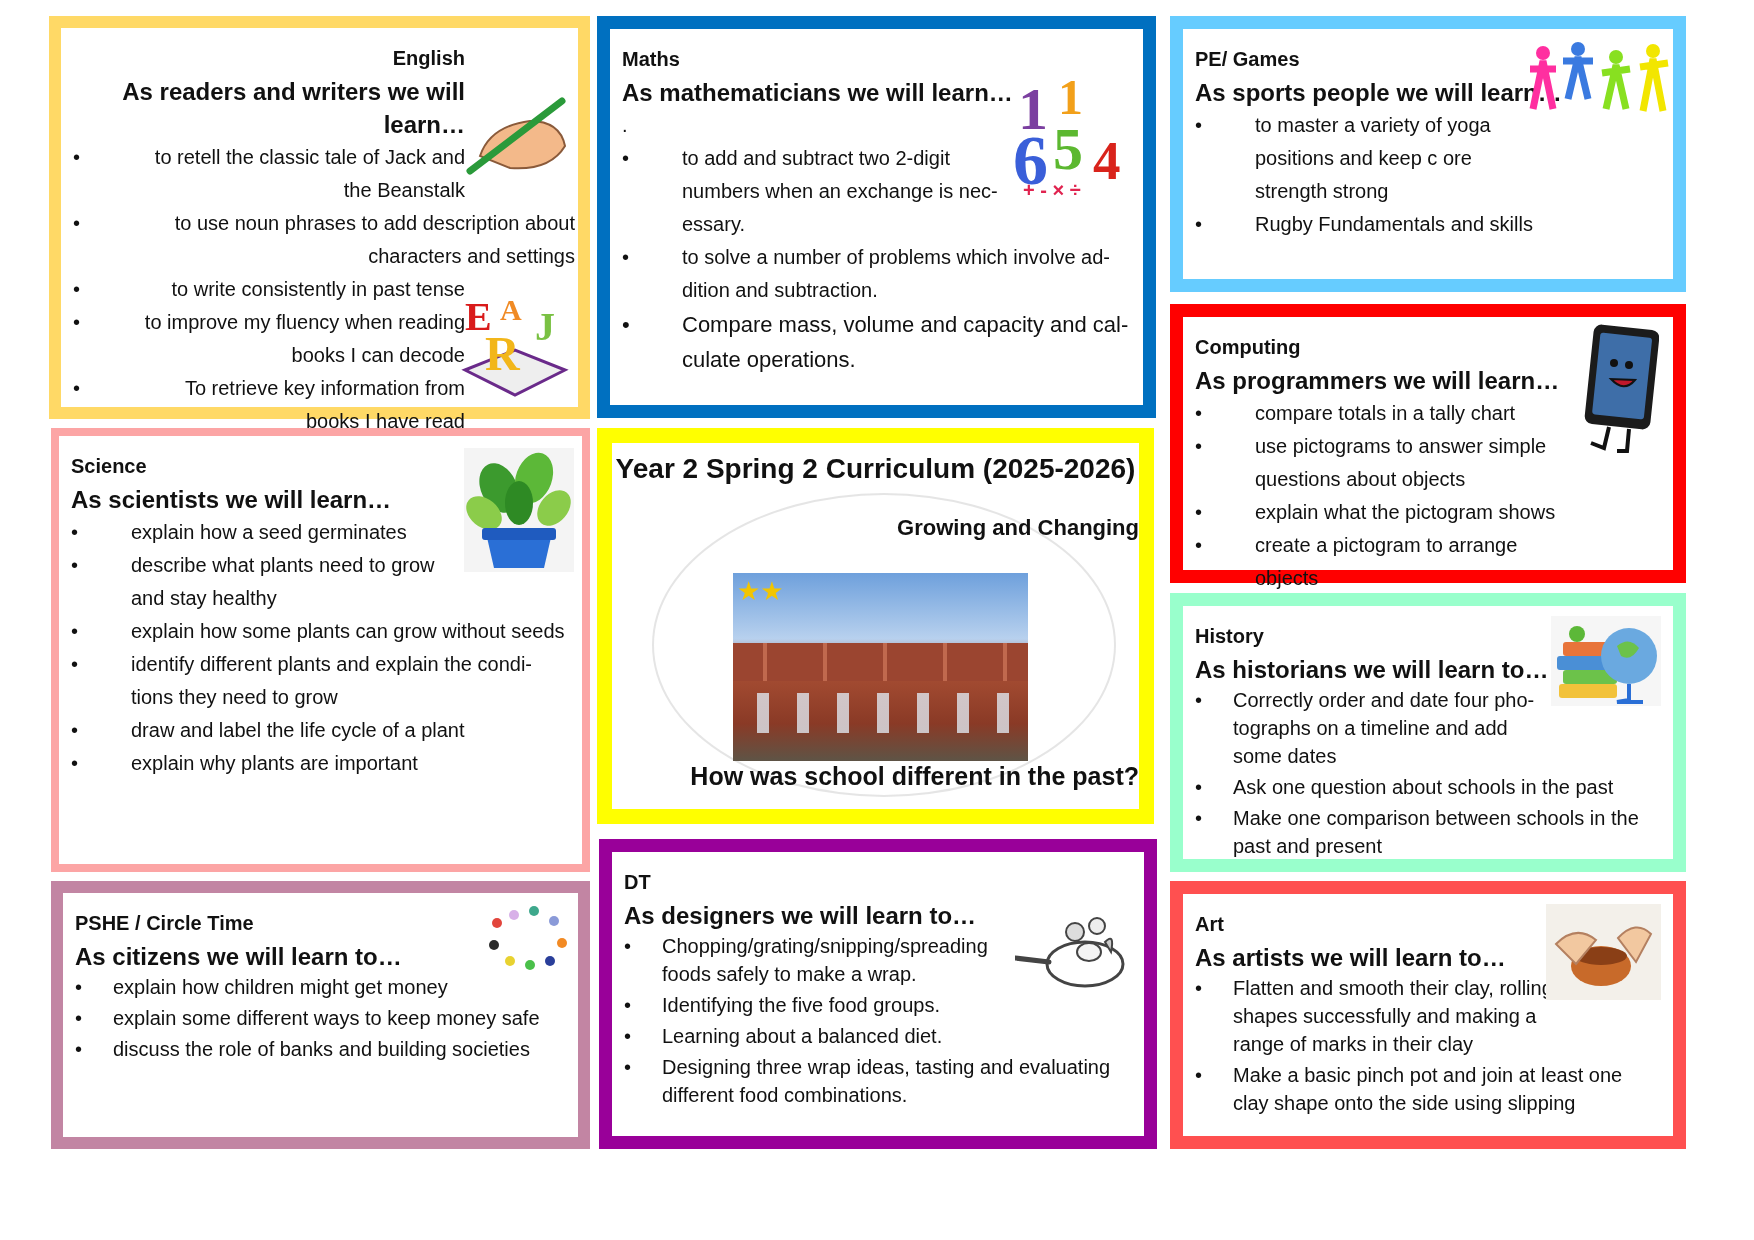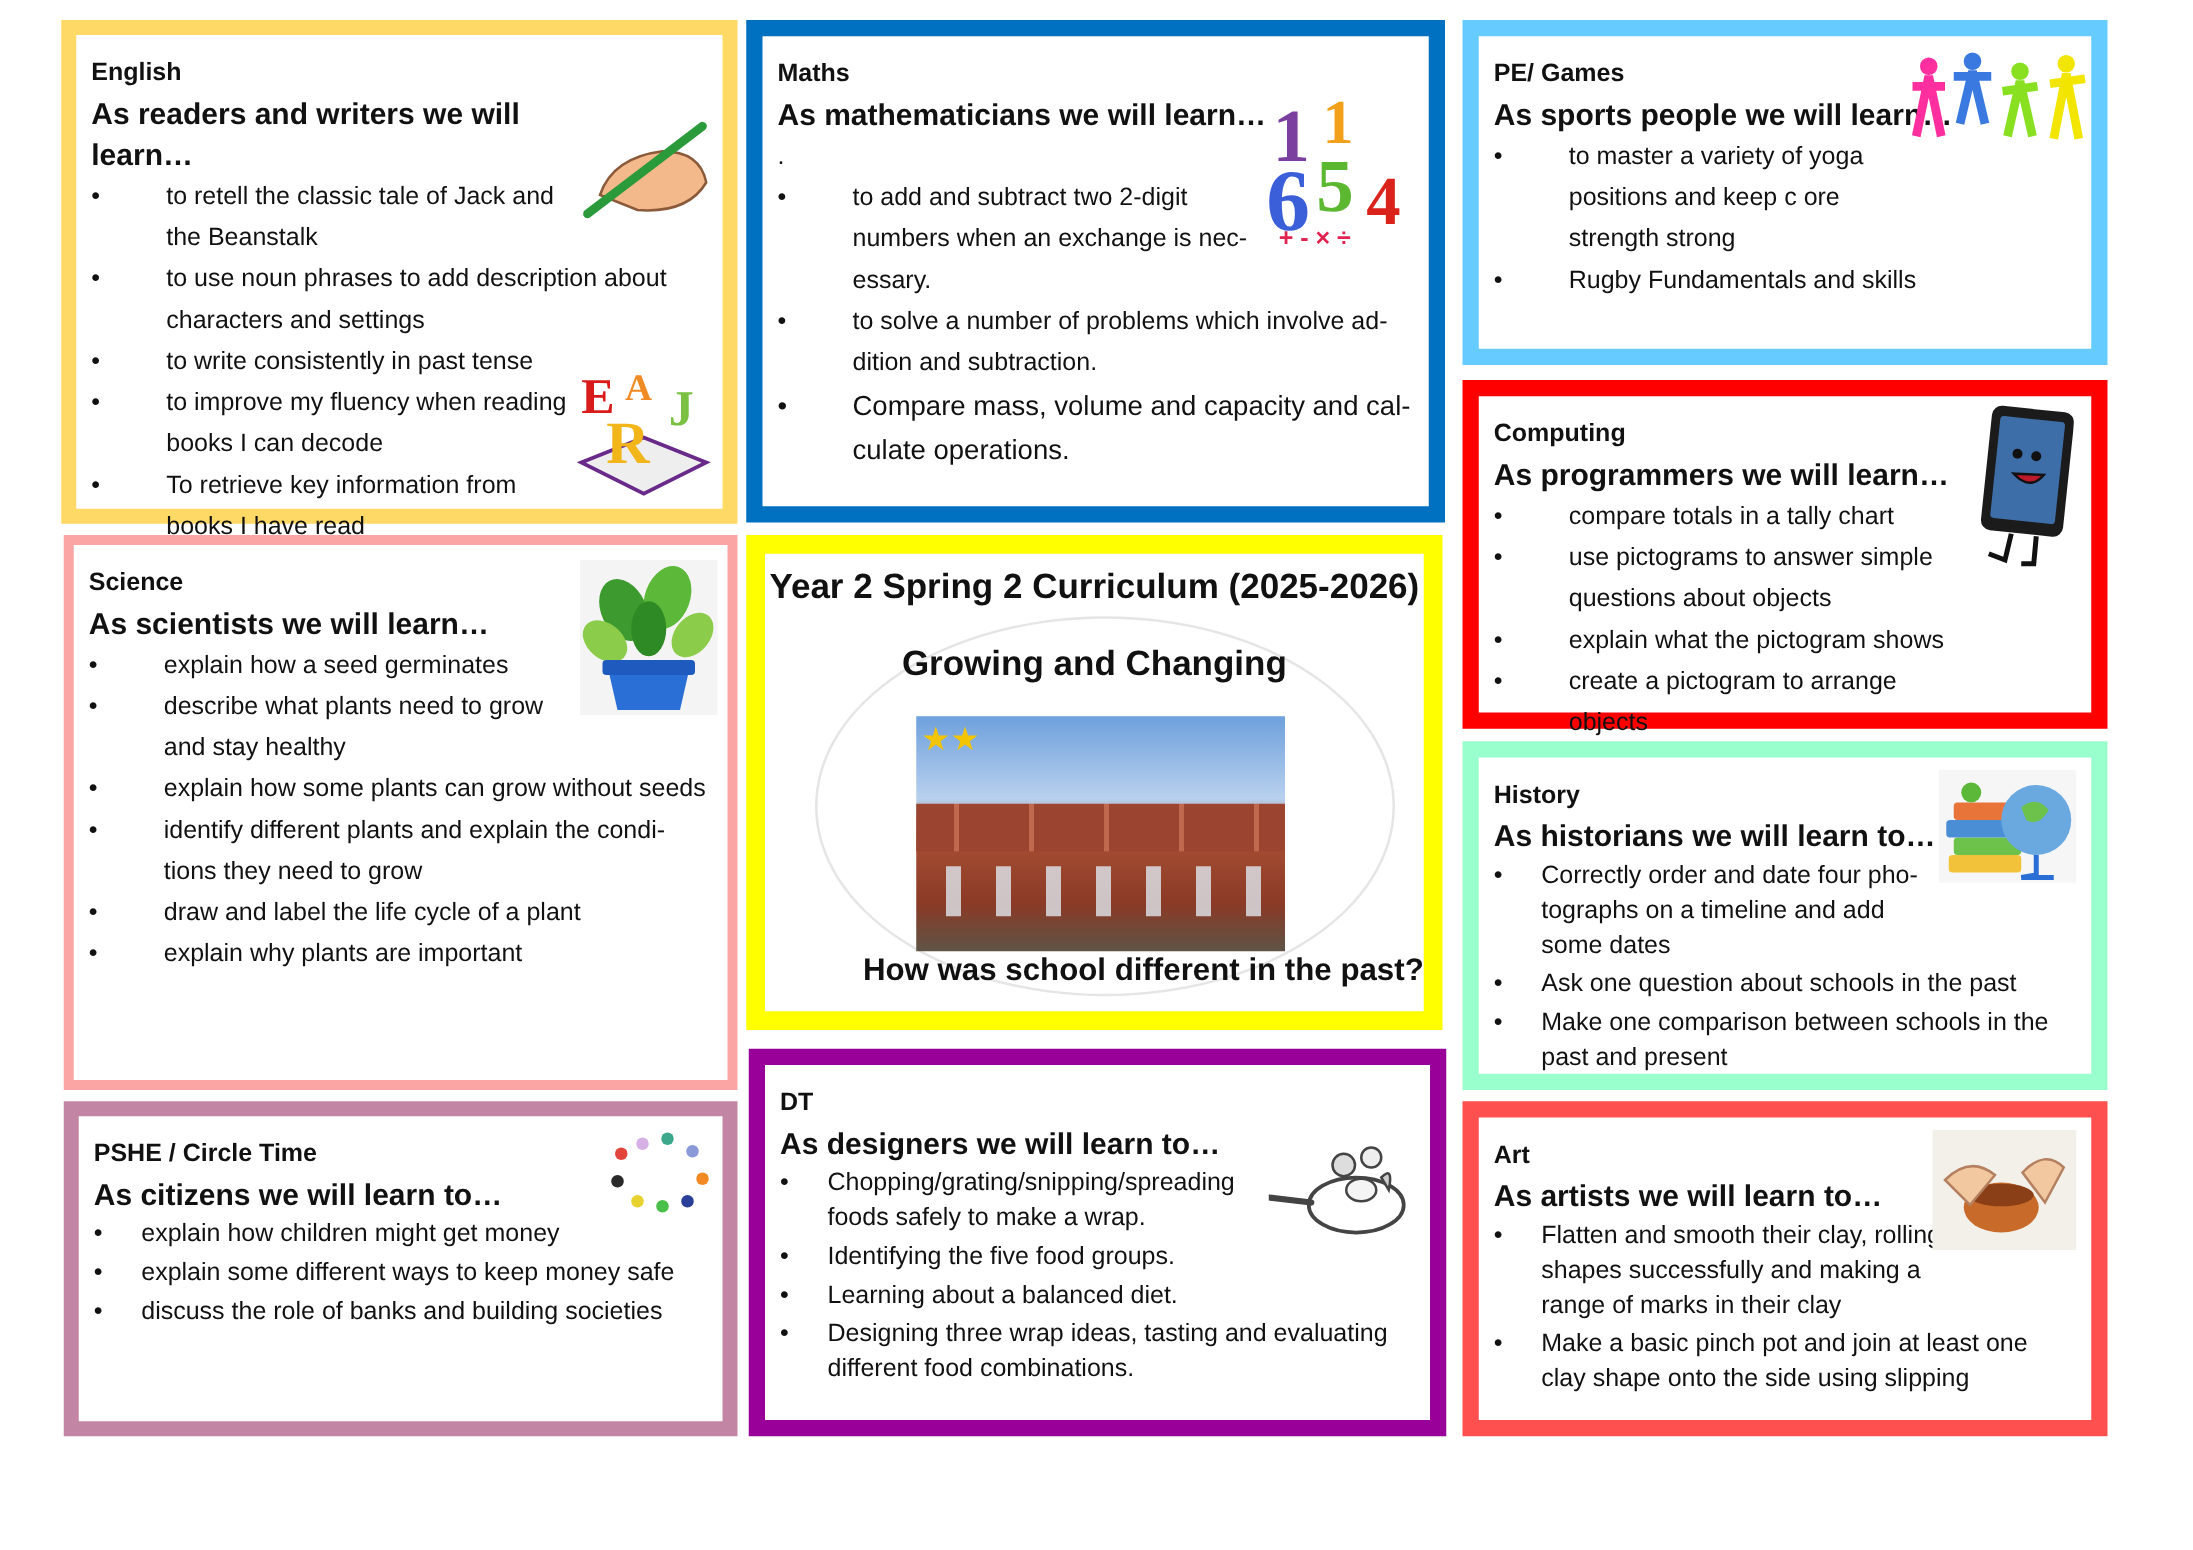--- a/index.html
+++ b/index.html
@@ -23,36 +23,36 @@
   #computing{ left:1170px;top:304px; width:516px; height:279px; border:13px solid #ff0000;padding-left:12px; }
   #science  { left:51px;  top:428px; width:539px; height:444px; border:8px solid #fca5a5; }
   #center   { left:597px; top:428px; width:557px; height:396px; border:15px solid #ffff00; }
   #history  { left:1170px;top:593px; width:516px; height:279px; border:13px solid #99ffcc; }
   #pshe     { left:51px;  top:881px; width:539px; height:268px; border:12px solid #c285a3; }
   #dt       { left:599px; top:839px; width:558px; height:310px; border:13px solid #990099; }
   #art      { left:1170px;top:881px; width:516px; height:268px; border:13px solid #ff5050; }
 
   
   #center .year { position:absolute; top:10px; left:0; right:0; text-align:center; font-weight:bold; font-size:28px; }
-  #center .topic { position:absolute; top:72px; left:0; right:0; text-align:center; font-weight:bold; font-size:28px; }
+  #center .topic { position:absolute; top:72px; left:0; right:0; text-align:right; font-weight:bold; font-size:22px; }
   #center .photo { position:absolute; left:121px; top:130px; width:295px; height:188px;
                    background:linear-gradient(180deg,#6ea0dc 0%,#b8d1ee 35%,#a44c32 55%,#8a3a26 80%,#5e5446 100%); }
   #center .photo .roof { position:absolute; left:0; right:0; top:70px; height:38px;
                    background:repeating-linear-gradient(90deg,#9b4530 0 30px,#c0694e 30px 34px,#9b4530 34px 60px); }
   #center .photo .windows { position:absolute; left:10px; right:10px; top:120px; height:40px;
                    background:repeating-linear-gradient(90deg,transparent 0 14px,#dfe6ee 14px 26px,transparent 26px 40px); opacity:.8; }
   #center .photo .logo { position:absolute; left:4px; top:4px; width:70px; height:56px; color:#f2c500; font-size:26px; line-height:28px; }
   #center .watermark { position:absolute; left:40px; top:50px; width:460px; height:300px; border:2px solid rgba(150,150,150,.25); border-radius:50%; pointer-events:none; }
   #center .question { position:absolute; bottom:18px; left:0; right:0; text-align:right; font-weight:bold; font-size:25px; }
 </style>
 </head>
 <body>
 
 <div class="box wide" id="english">
-  <div class="content" style="right:113px;">
+  <div class="content" style="right:113px;text-align:right;">
     <p class="title">English</p>
     <p class="sub">As readers and writers we will learn…</p>
     <ul>
       <li><span class="bullet">•</span><span>to retell the classic tale of Jack and the Beanstalk</span></li>
       <li style="margin-right:-110px;"><span class="bullet">•</span><span>to use noun phrases to add description about characters and settings</span></li>
       <li><span class="bullet">•</span><span>to write consistently in past tense</span></li>
       <li><span class="bullet">•</span><span>to improve my fluency when reading books I can decode</span></li>
       <li><span class="bullet">•</span><span>To retrieve key information from books I have read</span></li>
     </ul>
   </div>

